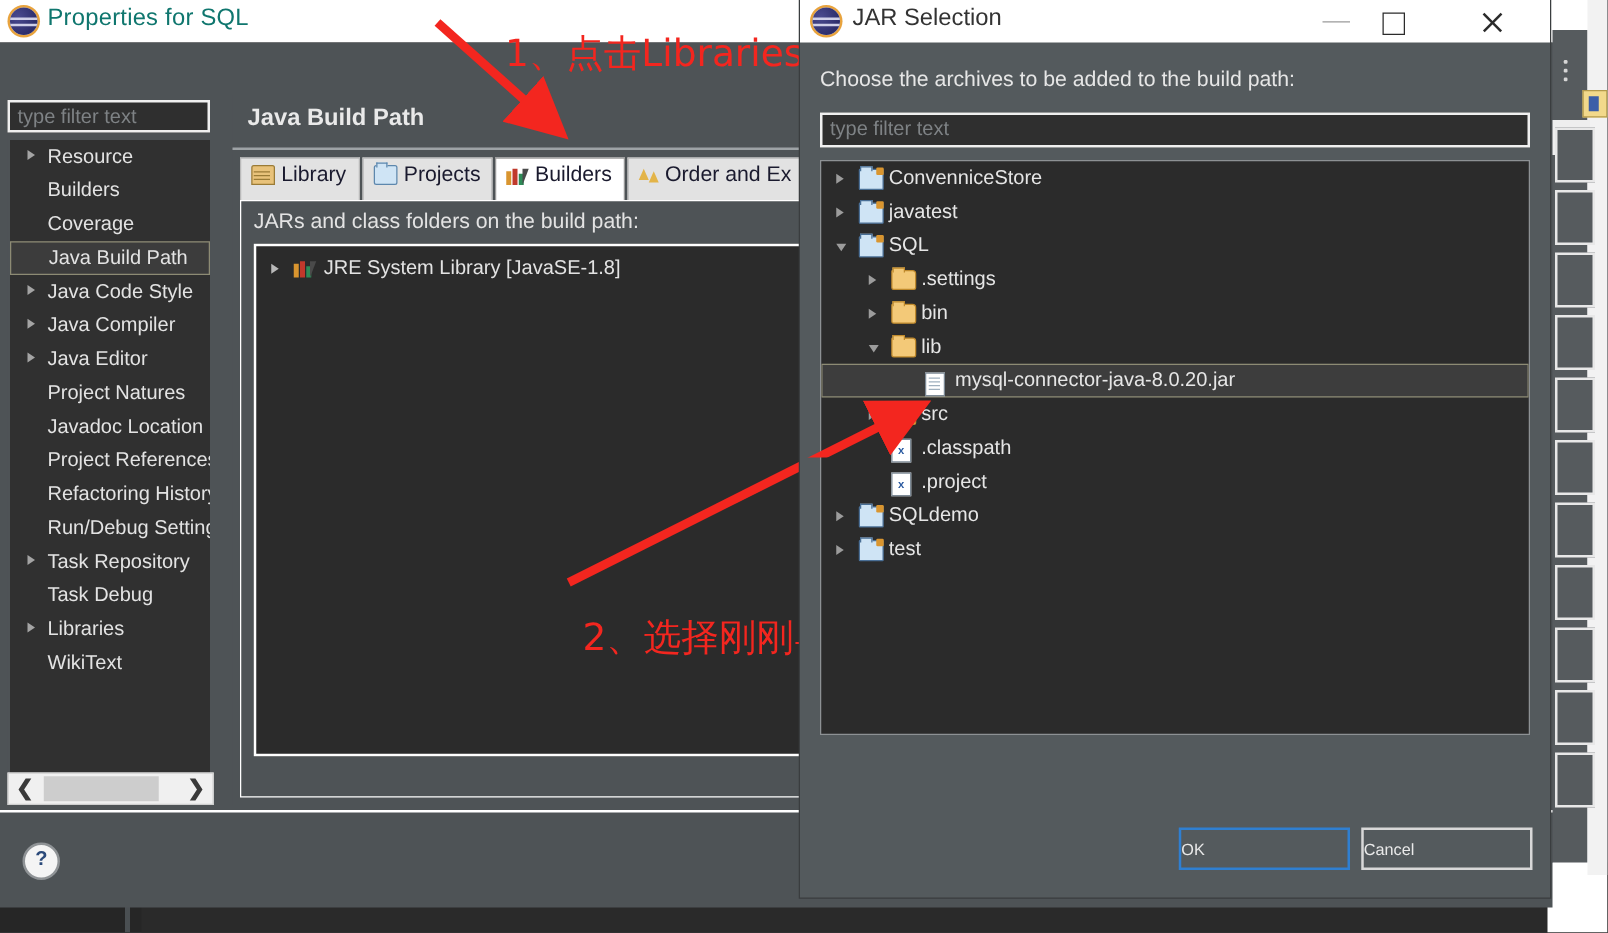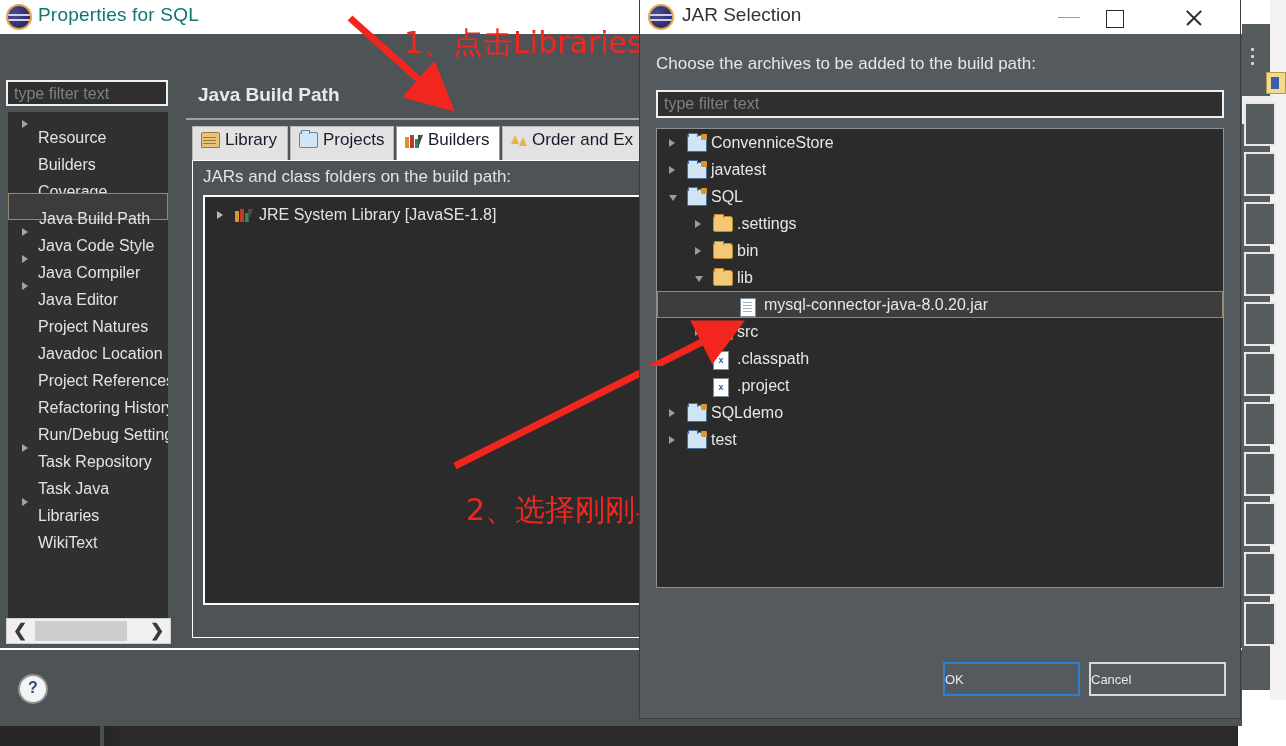--- a/index.html
+++ b/index.html
@@ -42,21 +42,21 @@
 
   #prop-body{position:absolute;left:0;top:34px;width:1242px;height:656px;background:#4e5356;}
 
   
   #side{position:absolute;left:6px;top:42px;width:170px;height:568px;background:#4e5356;}
   #side-filter{position:absolute;left:6px;top:46px;width:162px;height:26px;background:#2f2f2f;
      border:2px solid #f0f0f0;box-sizing:border-box;}
   #side-filter span{position:absolute;left:6px;top:3px;font-size:16px;color:#7e8285;}
   #side-tree{position:absolute;left:8px;top:78px;width:160px;height:510px;background:#303030;overflow:hidden;}
   .srow{position:relative;height:27px;line-height:27px;font-size:16px;color:#e3e3e3;white-space:nowrap;}
-  .srow .lbl{position:absolute;left:30px;top:12px;}
+  .srow .lbl{position:absolute;left:30px;top:0;}
   .srow .arr{position:absolute;left:14px;top:8px;width:0;height:0;
      border-left:6px solid #b9b9b9;border-top:4px solid transparent;border-bottom:4px solid transparent;opacity:.85;}
   .srow.sel{background:#3c3c3c;border:1px solid #8d8b74;box-sizing:border-box;line-height:25px;}
   #side-hscroll{position:absolute;left:6px;top:584px;width:165px;height:26px;background:#f0f0f0;border:1px solid #cfcfcf;box-sizing:border-box;}
   #side-hscroll .ar{position:absolute;top:0;width:26px;height:24px;line-height:24px;text-align:center;font-size:17px;color:#3a3a3a;font-weight:bold;}
   #side-hscroll .ar.l{left:0;}
   #side-hscroll .ar.r{right:0;}
   #side-hscroll .thumb{position:absolute;left:28px;top:2px;width:92px;height:20px;background:#cdcdcd;}
 
   
@@ -240,21 +240,21 @@
           <span class="lbl">Refactoring History</span>
         </div>
         <div class="srow">
           <span class="lbl">Run/Debug Settings</span>
         </div>
         <div class="srow">
           <span class="arr"></span>
           <span class="lbl">Task Repository</span>
         </div>
         <div class="srow">
-          <span class="lbl">Task Java</span>
+          <span class="lbl">Task Debug</span>
         </div>
         <div class="srow">
           <span class="arr"></span>
           <span class="lbl">Libraries</span>
         </div>
         <div class="srow">
           <span class="lbl">WikiText</span>
         </div>
       </div>
 

